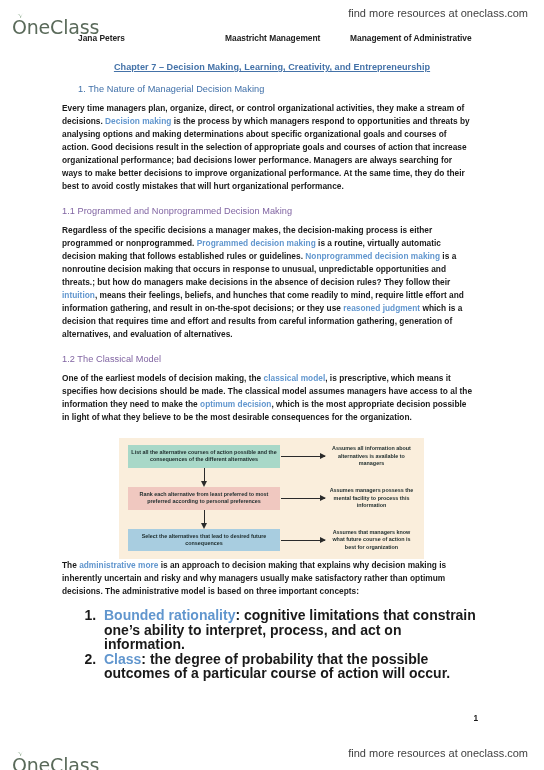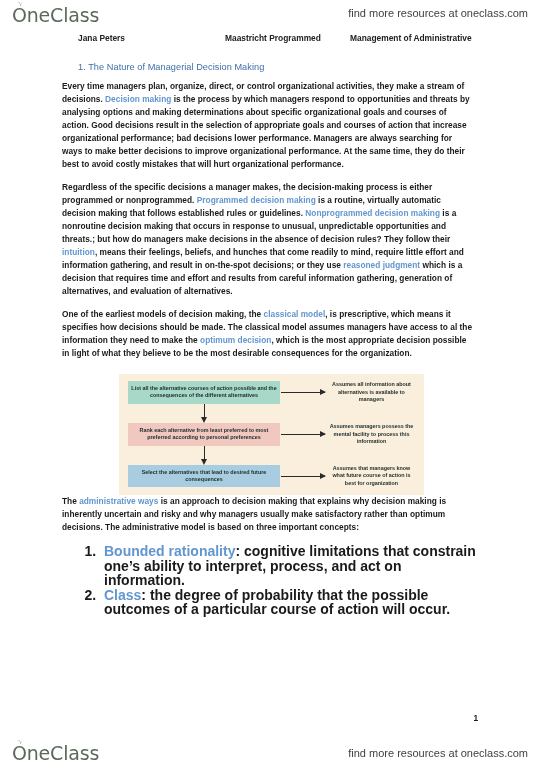--- a/index.html
+++ b/index.html
@@ -28,20 +28,21 @@
     top: 4px;
     font-size: 19px;
     letter-spacing: -0.2px;
     color: #5a6a5a;
     font-family: "DejaVu Sans", sans-serif;
     white-space: nowrap;
   }
   .logo .logo-o {
     position: relative;
     display: inline-block;
+    margin-top: 12px;
   }
   .logo .sprout {
     position: absolute;
     top: -3px;
     left: 5px;
     width: 7px;
     height: 5px;
   }
   .promo {
     position: absolute;
@@ -228,34 +229,37 @@
       <svg class="sprout" viewBox="0 0 14 10">
         <path d="M7 10 C7 5, 4 3, 1 2 C4 2, 7 4, 7 8 Z" fill="#4a7a4a"></path>
         <path d="M7 10 C7 6, 9 3, 13 1 C10 2, 8 5, 8 9 Z" fill="#3d6b3d"></path>
       </svg><span>One</span></span><span>Class</span>
   </div>
   <div class="promo">find more resources at oneclass.com</div>
 </div>
 
 <div class="meta-row">
   <span class="m-author">Jana Peters</span>
-  <span class="m-school">Maastricht Programmed</span>
+  <span class="m-school">Maastricht Management</span>
   <span class="m-course">Management of Administrative</span>
 </div>
 
 <div class="page">
 
+  <div class="doc-title">Chapter 7 – Decision Making, Learning, Creativity, and Entrepreneurship</div>
 
   <h2 class="h-blue">1.  The Nature of Managerial Decision Making</h2>
 
   <p class="body-text"><span>Every time managers plan, organize, direct, or control organizational activities, they make a stream of decisions. </span><span class="term">Decision making</span><span> is the process by which managers respond to opportunities and threats by analysing options and making determinations about specific organizational goals and courses of action. Good decisions result in the selection of appropriate goals and courses of action that increase organizational performance; bad decisions lower performance. Managers are always searching for ways to make better decisions to improve organizational performance. At the same time, they do their best to avoid costly mistakes that will hurt organizational performance.</span></p>
 
+  <h3 class="h-purple">1.1 Programmed and Nonprogrammed Decision Making</h3>
 
   <p class="body-text"><span>Regardless of the specific decisions a manager makes, the decision-making process is either programmed or nonprogrammed. </span><span class="term">Programmed decision making</span><span> is a routine, virtually automatic decision making that follows established rules or guidelines. </span><span class="term">Nonprogrammed decision making</span><span> is a nonroutine decision making that occurs in response to unusual, unpredictable opportunities and threats.; but how do managers make decisions in the absence of decision rules? They follow their </span><span class="term">intuition</span><span>, means their feelings, beliefs, and hunches that come readily to mind, require little effort and information gathering, and result in on-the-spot decisions; or they use </span><span class="term">reasoned judgment</span><span> which is a decision that requires time and effort and results from careful information gathering, generation of alternatives, and evaluation of alternatives.</span></p>
 
+  <h3 class="h-purple">1.2 The Classical Model</h3>
 
   <p class="body-text"><span>One of the earliest models of decision making, the </span><span class="term">classical model</span><span>, is prescriptive, which means it specifies how decisions should be made. The classical model assumes managers have access to al the information they need to make the </span><span class="term">optimum decision</span><span>, which is the most appropriate decision possible in light of what they believe to be the most desirable consequences for the organization.</span></p>
 
   <div class="figure">
     <div class="fig-row">
       <div class="fig-box b1">List all the alternative courses of action possible and the consequences of the different alternatives</div>
       <div class="fig-arrow-h"></div>
       <div class="fig-note">Assumes all information about alternatives is available to managers</div>
     </div>
     <div class="fig-gap">
@@ -270,21 +274,21 @@
       <div class="fig-arrow-v"></div>
     </div>
     <div class="fig-row">
       <div class="fig-box b3">Select the alternatives that lead to desired future consequences</div>
       <div class="fig-arrow-h"></div>
       <div class="fig-note">Assumes that managers know what future course of action is best for organization</div>
     </div>
   </div>
 
 
-  <p class="body-text"><span>The </span><span class="term">administrative ways</span><span> is an approach to decision making that explains why decision making is inherently uncertain and risky and why managers usually make satisfactory rather than optimum decisions. The administrative model is based on three important concepts:</span></p>
+  <p class="body-text"><span>The </span><span class="term">administrative more</span><span> is an approach to decision making that explains why decision making is inherently uncertain and risky and why managers usually make satisfactory rather than optimum decisions. The administrative model is based on three important concepts:</span></p>
 
   <ol class="concepts">
     <li><span class="term">Bounded rationality</span><span>: cognitive limitations that constrain one’s ability to interpret, process, and act on information.</span></li>
     <li><span class="term">Class</span><span>: the degree of probability that the possible outcomes of a particular course of action will occur.</span></li>
   </ol>
 </div>
 
 <div class="page-number">1</div>
 
 <div class="footer-bar">

